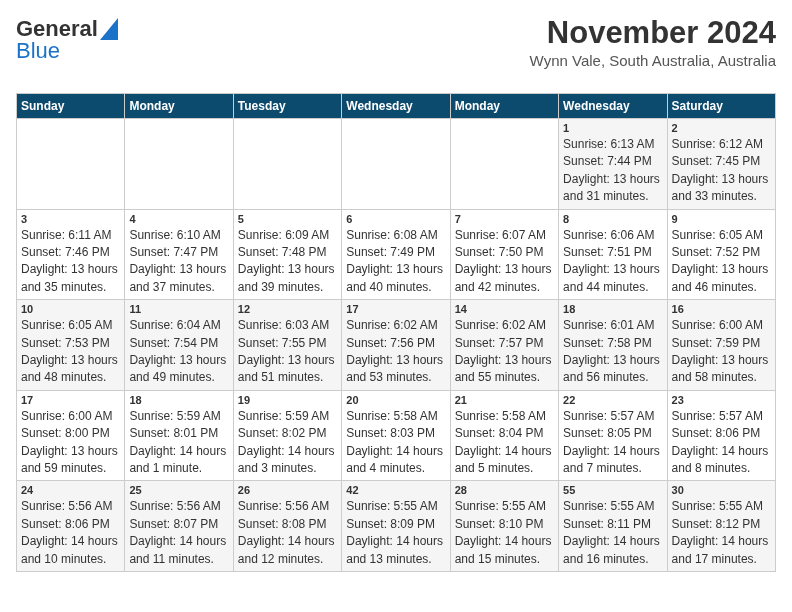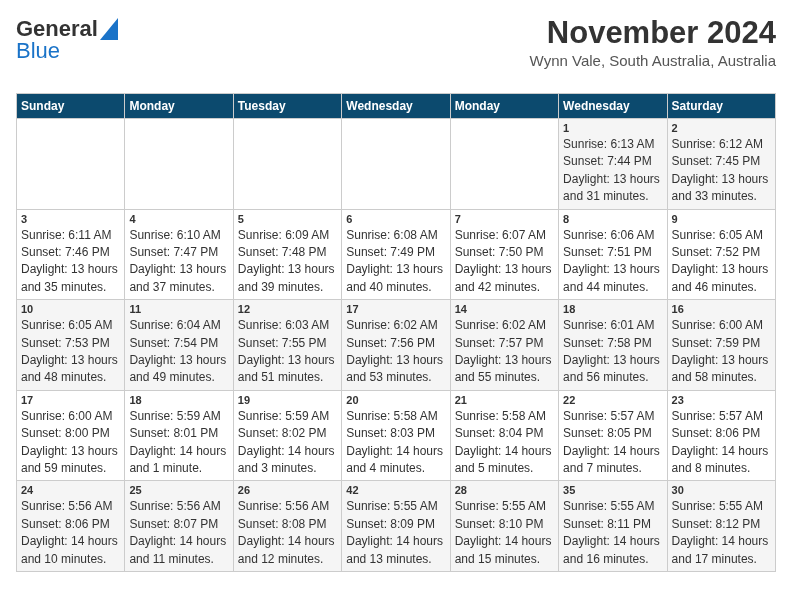--- a/index.html
+++ b/index.html
@@ -223,21 +223,21 @@
         </td>
         <td>
           <div class="day-num">42</div>
           <div class="day-info">Sunrise: 5:55 AM<br>Sunset: 8:09 PM<br>Daylight: 14 hours and 13 minutes.</div>
         </td>
         <td>
           <div class="day-num">28</div>
           <div class="day-info">Sunrise: 5:55 AM<br>Sunset: 8:10 PM<br>Daylight: 14 hours and 15 minutes.</div>
         </td>
         <td>
-          <div class="day-num">35</div>
+          <div class="day-num">55</div>
           <div class="day-info">Sunrise: 5:55 AM<br>Sunset: 8:11 PM<br>Daylight: 14 hours and 16 minutes.</div>
         </td>
         <td>
           <div class="day-num">30</div>
           <div class="day-info">Sunrise: 5:55 AM<br>Sunset: 8:12 PM<br>Daylight: 14 hours and 17 minutes.</div>
         </td>
       </tr>
     </tbody>
 </table>
 

